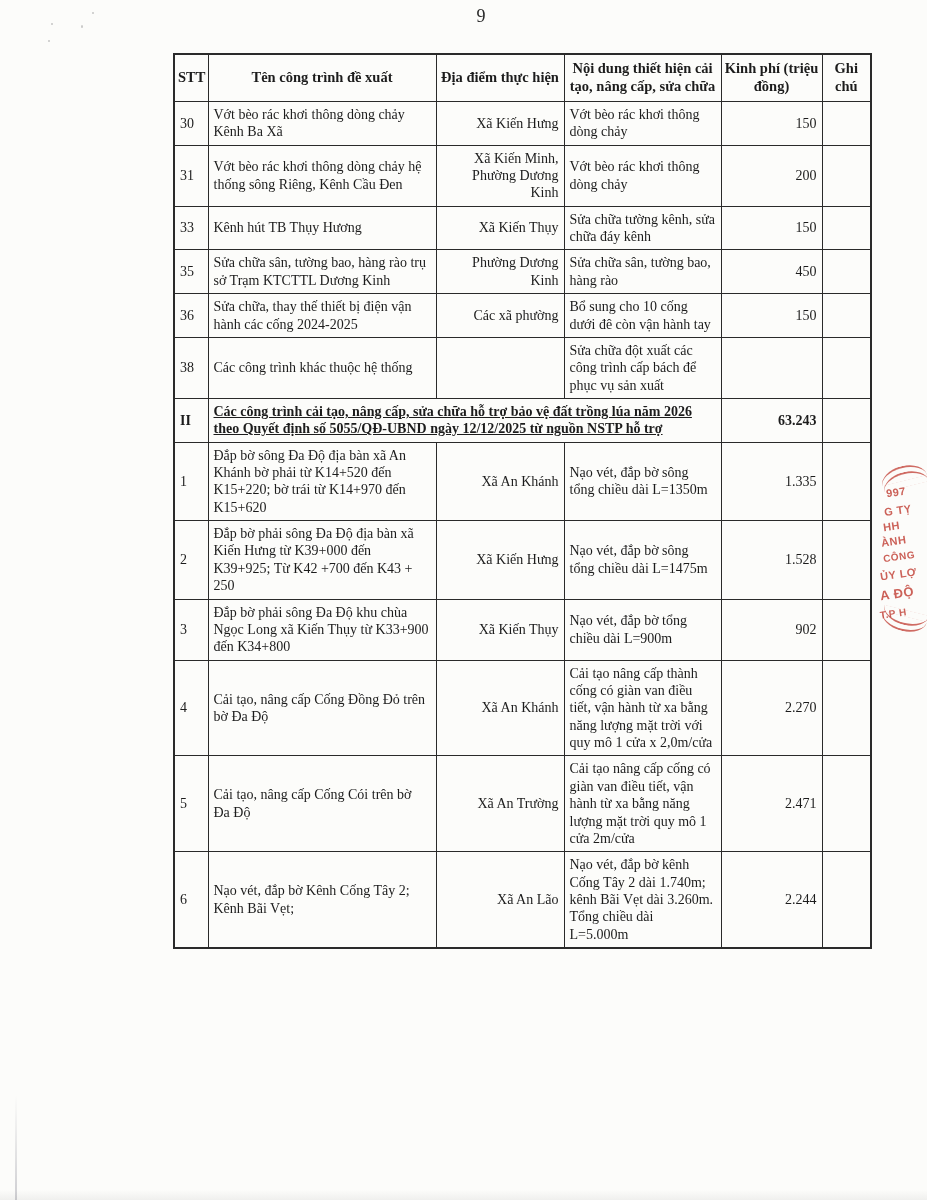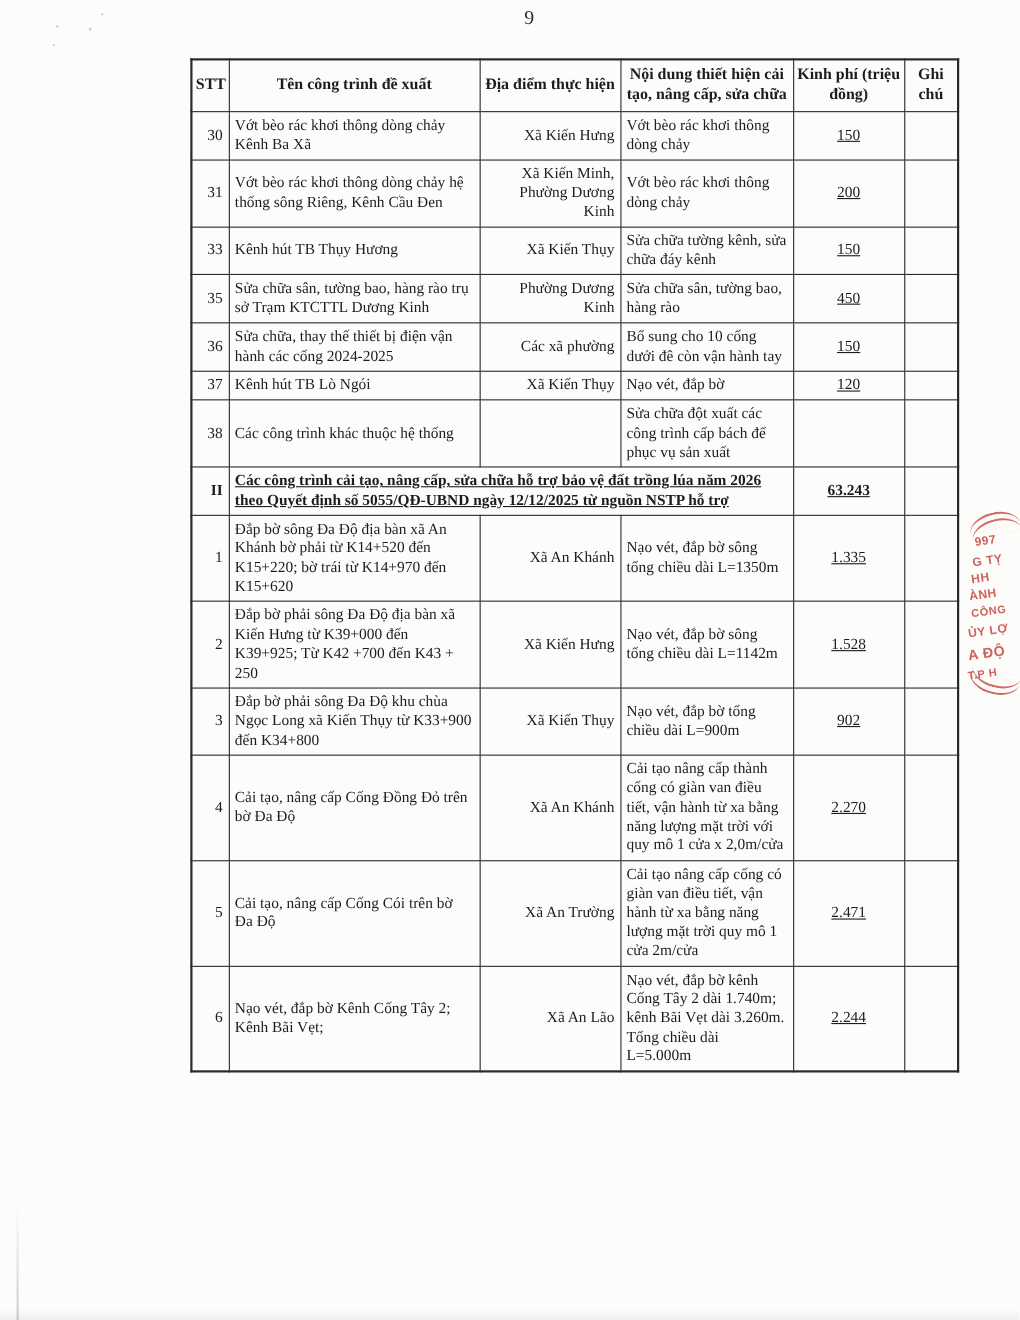--- a/index.html
+++ b/index.html
@@ -19,25 +19,25 @@
     font-size:14px;line-height:1.24;color:#1c1c1c;
     border:2px solid #2a2a2a;
   }
   table.doc th, table.doc td{
     border:1.5px solid #2a2a2a;
     padding:4px 5px;
     vertical-align:middle;
     overflow:hidden;
   }
   table.doc th{font-weight:bold;text-align:center;font-size:14.5px;padding:5px 3px;}
-  td.c-stt{text-align:right;margin-left:32px;}
+  td.c-stt{text-align:left;margin-left:32px;}
   td.c-ten{text-align:left;}
   td.c-diadiem{text-align:right;}
   td.c-noidung{text-align:left;}
-  td.c-kinhphi{text-align:center;padding-right:8px;text-decoration:underline;}
+  td.c-kinhphi{text-align:right;padding-right:8px;}
   td.c-ghichu{text-align:center;}
   tr.section td{font-weight:bold;}
   td.c-text{text-align:left;font-weight:bold;text-decoration:underline;}
   
   .stamp{
     position:absolute;left:878px;top:458px;width:49px;height:175px;
     color:#c4483e;font-family:"Liberation Sans","DejaVu Sans",sans-serif;
     font-weight:bold;pointer-events:none;
   }
   .stamp-line{
@@ -128,28 +128,20 @@
         </tr>
         <tr>
           <td class="c-stt">36</td>
           <td class="c-ten">Sửa chữa, thay thế thiết bị điện vận hành các cống 2024-2025</td>
           <td class="c-diadiem">Các xã phường</td>
           <td class="c-noidung">Bổ sung cho 10 cống dưới đê còn vận hành tay</td>
           <td class="c-kinhphi">150</td>
           <td class="c-ghichu"></td>
         </tr>
         <tr>
-          <td class="c-stt">37</td>
-          <td class="c-ten">Kênh hút TB Lò Ngói</td>
-          <td class="c-diadiem">Xã Kiến Thụy</td>
-          <td class="c-noidung">Nạo vét, đắp bờ</td>
-          <td class="c-kinhphi">120</td>
-          <td class="c-ghichu"></td>
-        </tr>
-        <tr>
           <td class="c-stt">38</td>
           <td class="c-ten">Các công trình khác thuộc hệ thống</td>
           <td class="c-diadiem"></td>
           <td class="c-noidung">Sửa chữa đột xuất các công trình cấp bách để phục vụ sản xuất</td>
           <td class="c-kinhphi"></td>
           <td class="c-ghichu"></td>
         </tr>
         <tr class="section">
           <td class="c-stt">II</td>
           <td class="c-text" colspan="3">Các công trình cải tạo, nâng cấp, sửa chữa hỗ trợ bảo vệ đất trồng lúa năm 2026 theo Quyết định số 5055/QĐ-UBND ngày 12/12/2025 từ nguồn NSTP hỗ trợ</td>
@@ -161,21 +153,21 @@
           <td class="c-ten">Đắp bờ sông Đa Độ địa bàn xã An Khánh bờ phải từ K14+520 đến K15+220; bờ trái từ K14+970 đến K15+620</td>
           <td class="c-diadiem">Xã An Khánh</td>
           <td class="c-noidung">Nạo vét, đắp bờ sông tổng chiều dài L=1350m</td>
           <td class="c-kinhphi">1.335</td>
           <td class="c-ghichu"></td>
         </tr>
         <tr>
           <td class="c-stt">2</td>
           <td class="c-ten">Đắp bờ phải sông Đa Độ địa bàn xã Kiến Hưng từ K39+000 đến K39+925; Từ K42 +700 đến K43 + 250</td>
           <td class="c-diadiem">Xã Kiến Hưng</td>
-          <td class="c-noidung">Nạo vét, đắp bờ sông tổng chiều dài L=1142m</td>
+          <td class="c-noidung">Nạo vét, đắp bờ sông tổng chiều dài L=1475m</td>
           <td class="c-kinhphi">1.528</td>
           <td class="c-ghichu"></td>
         </tr>
         <tr>
           <td class="c-stt">3</td>
           <td class="c-ten">Đắp bờ phải sông Đa Độ khu chùa Ngọc Long xã Kiến Thụy từ K33+900 đến K34+800</td>
           <td class="c-diadiem">Xã Kiến Thụy</td>
           <td class="c-noidung">Nạo vét, đắp bờ tổng chiều dài L=900m</td>
           <td class="c-kinhphi">902</td>
           <td class="c-ghichu"></td>

